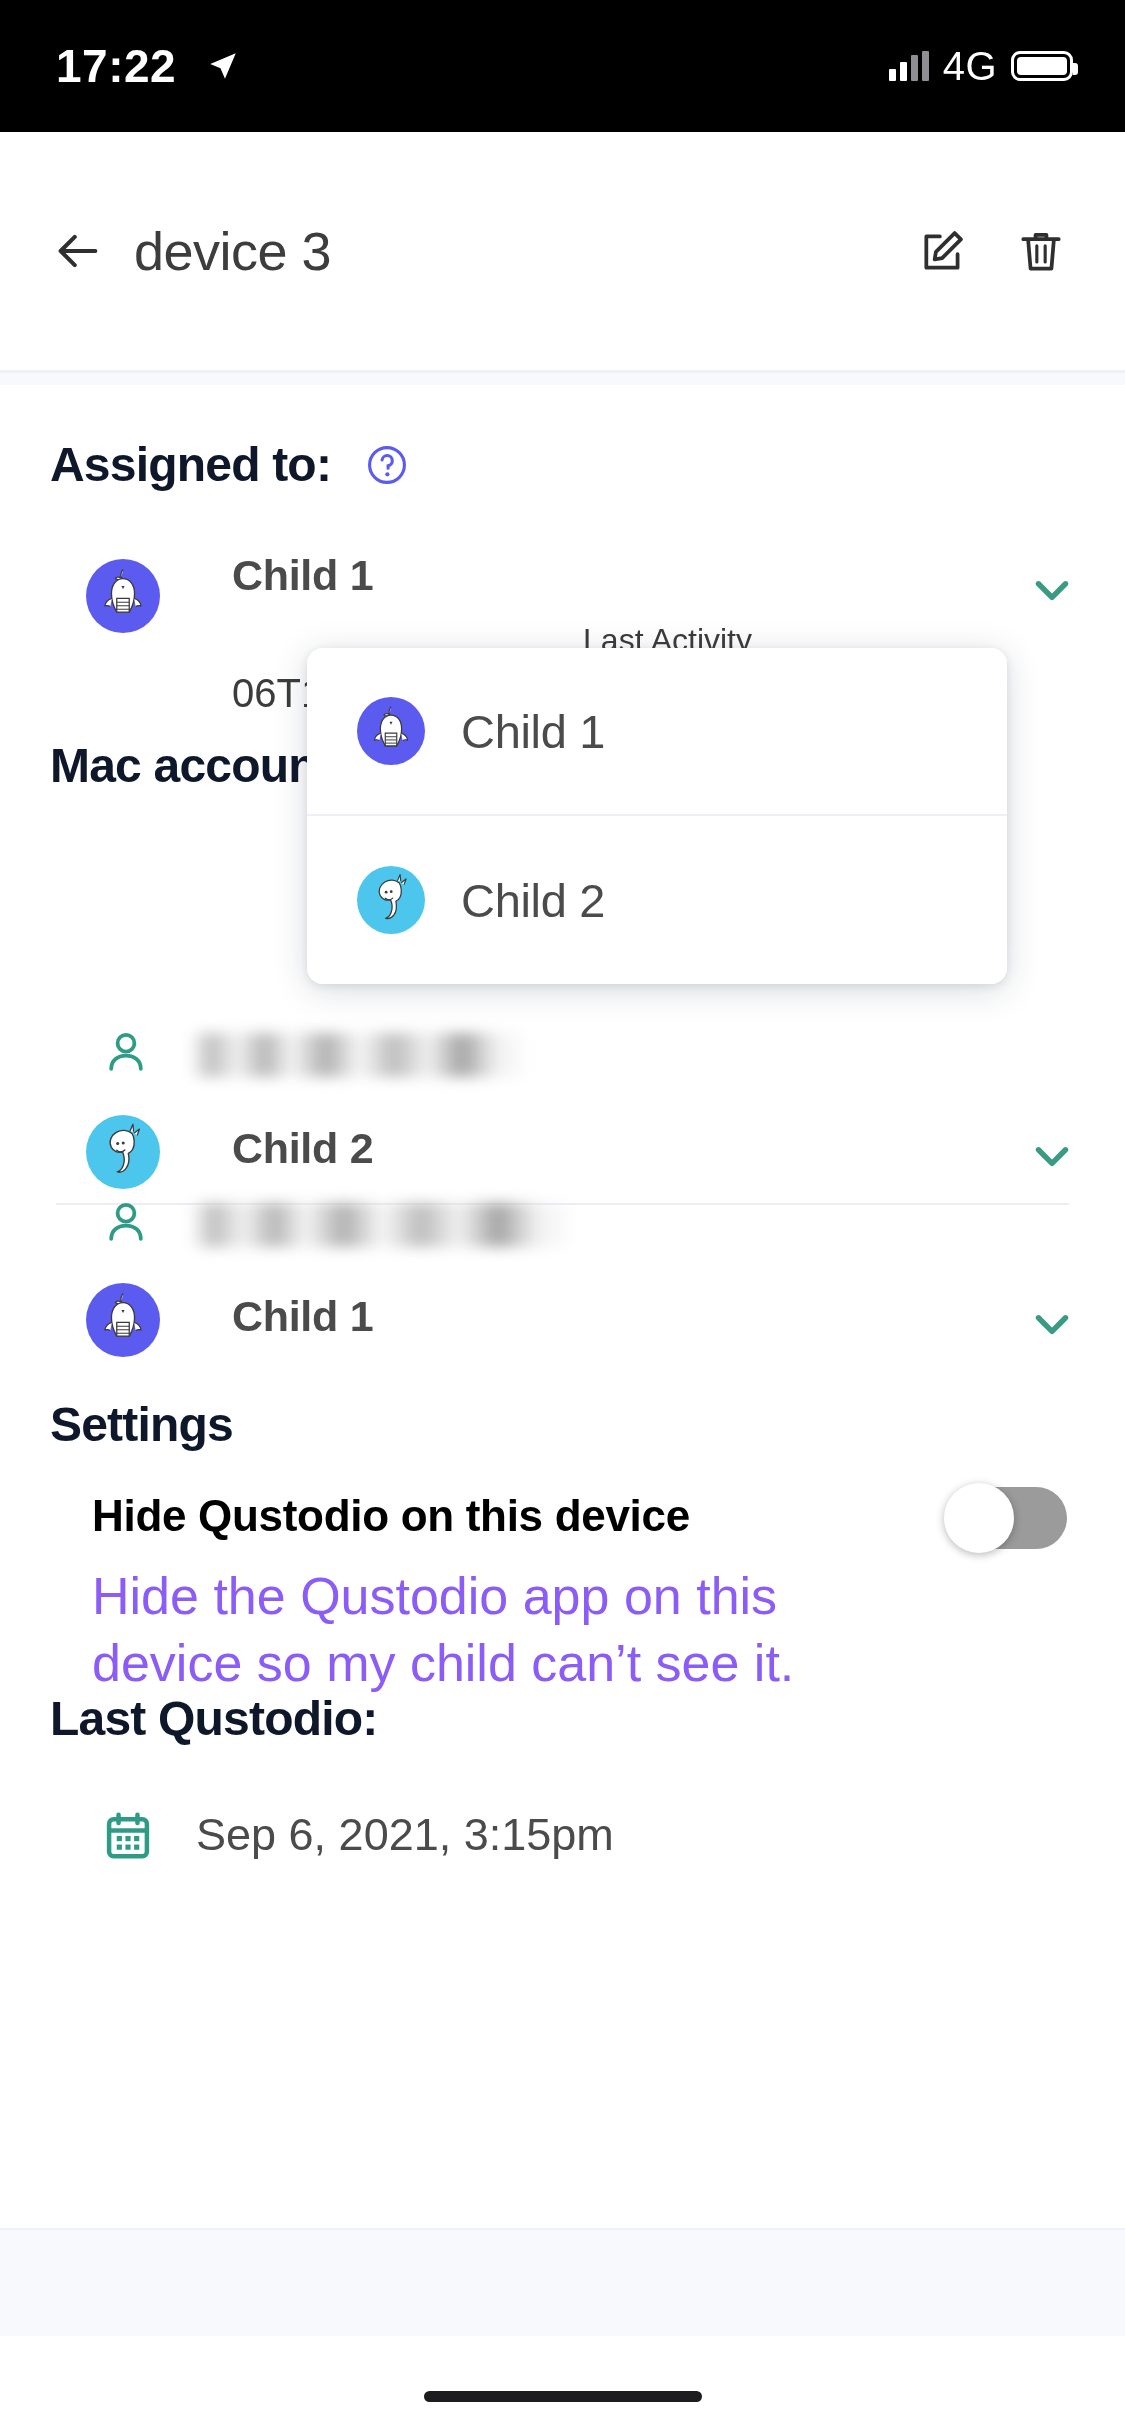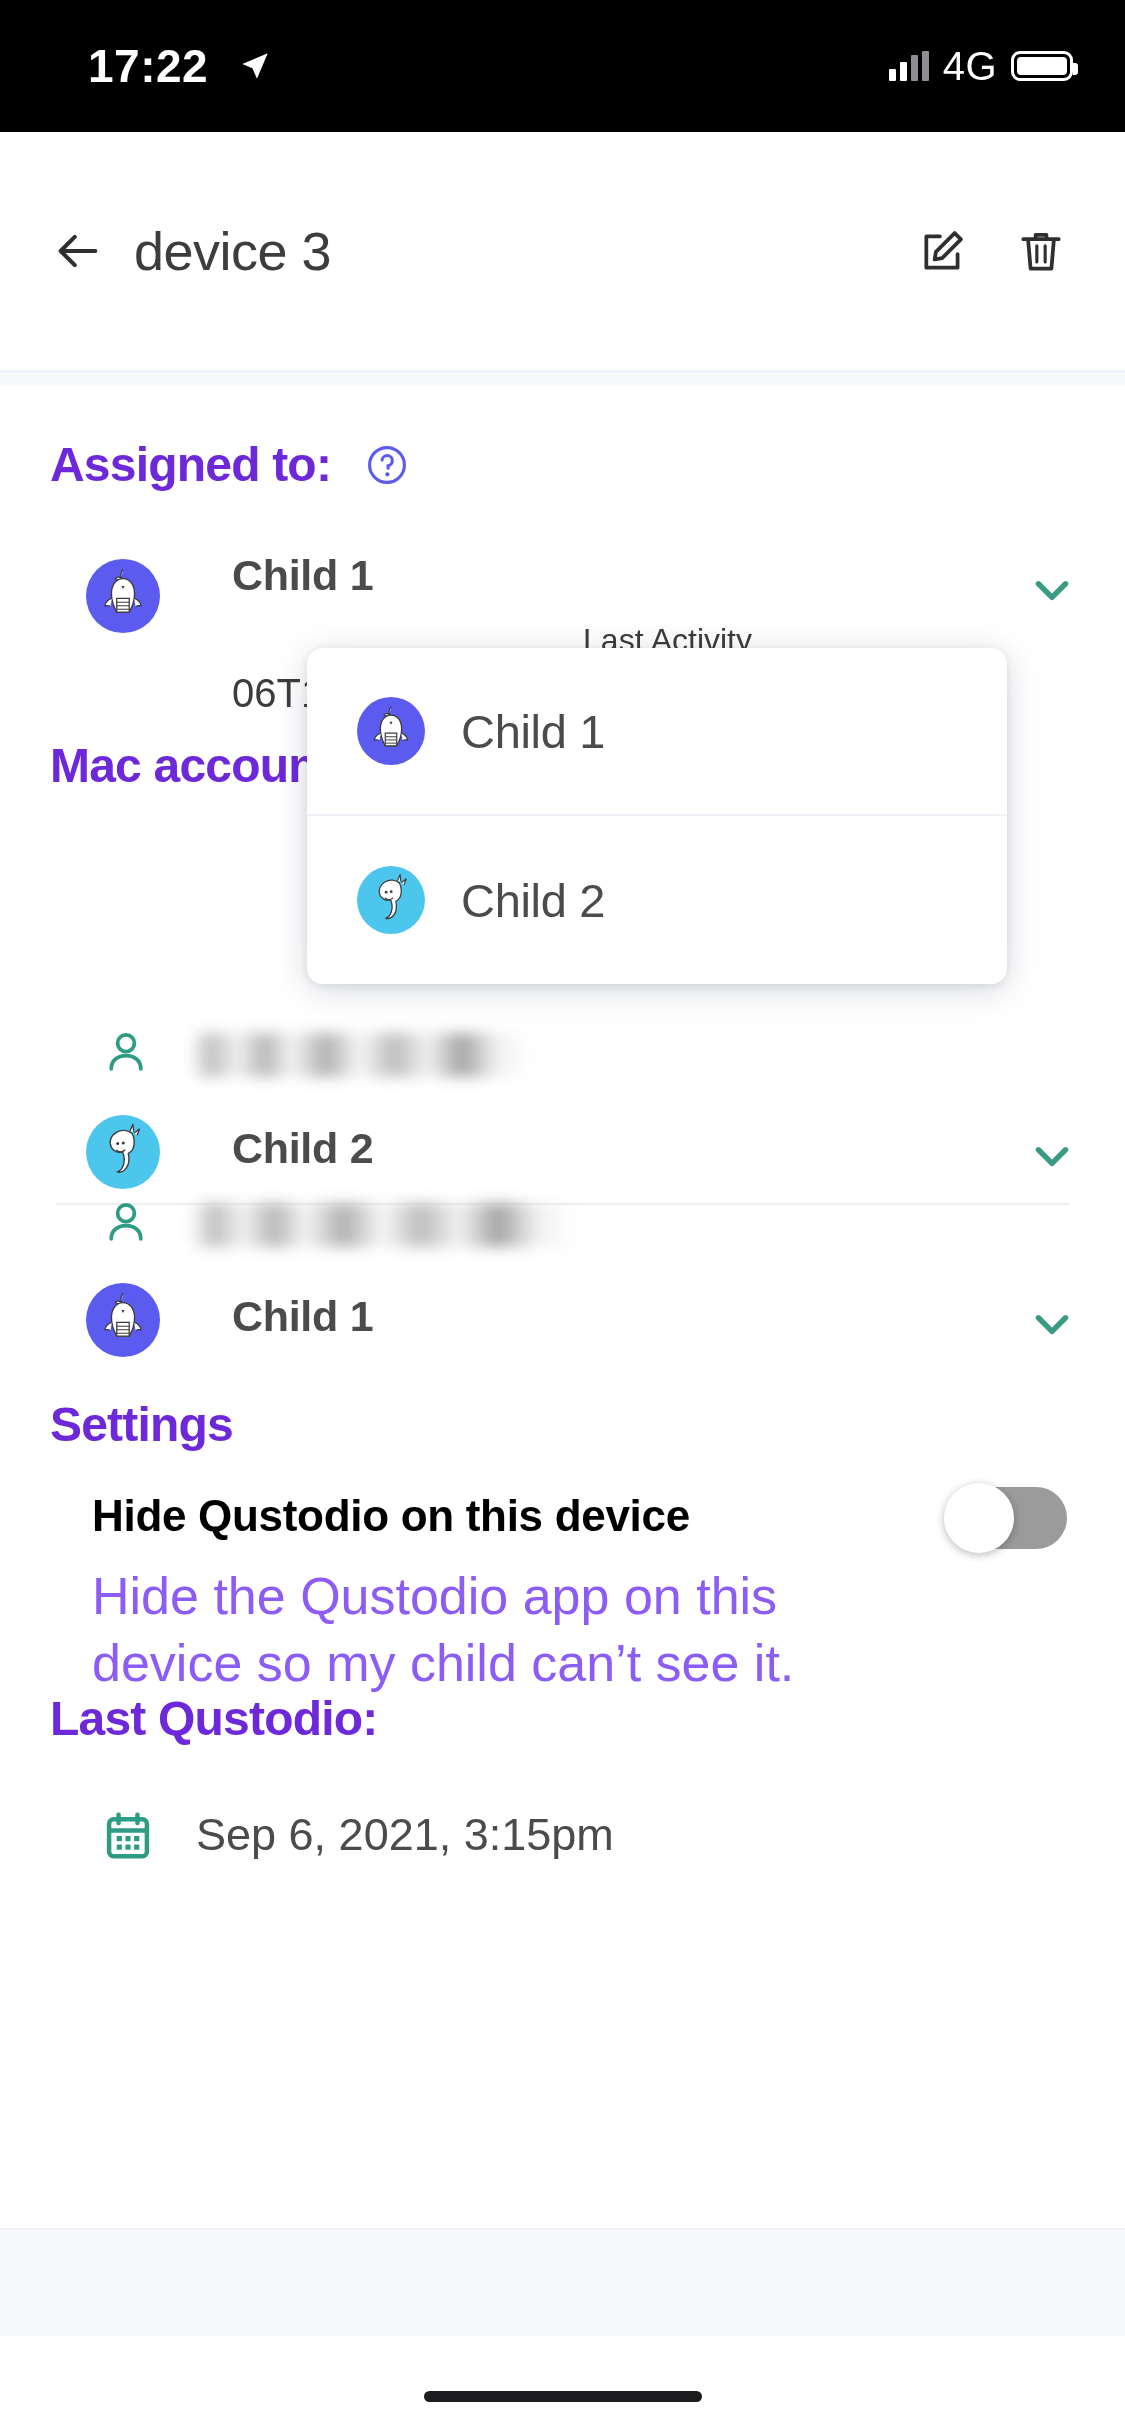--- a/index.html
+++ b/index.html
@@ -11,21 +11,21 @@
   }
   #screen { position:relative; width:1125px; height:2436px; background:#ffffff; }
 
   
   .statusbar{
     position:absolute; top:0; left:0; width:1125px; height:132px;
     background:#000000; color:#ffffff;
     display:flex; align-items:center; justify-content:space-between;
     padding:0 52px 0 56px;
   }
-  .sb-left{ display:flex; align-items:center; gap:30px;margin-left:32px; }
+  .sb-left{ display:flex; align-items:center; gap:30px; }
   .sb-time{ font-size:46px; font-weight:600; letter-spacing:0.5px; line-height:1; }
   .sb-right{ display:flex; align-items:center; gap:14px; }
   .sb-net{ font-size:40px; font-weight:500; letter-spacing:0.5px; }
   .bars{ display:flex; align-items:flex-end; gap:4px; height:30px; }
   .bars i{ display:block; width:7px; background:#ffffff; border-radius:1px; }
   .bars i:nth-child(1){ height:12px; }
   .bars i:nth-child(2){ height:19px; }
   .bars i:nth-child(3){ height:26px; background:#8e8e93; }
   .bars i:nth-child(4){ height:30px; background:#8e8e93; }
   .batt{ position:relative; width:62px; height:30px; border:3px solid #ffffff;
@@ -47,21 +47,21 @@
   .nav-ic{ width:56px; height:56px; display:flex; align-items:center; justify-content:center; }
 
   
   .content{
     position:absolute; top:370px; left:0; width:1125px; height:1966px;
     background:#ffffff; border-top:3px solid #eef1f7;
   }
   .band{ position:absolute; top:0; left:0; width:1125px; height:12px; background:#f7f9fc; }
 
   .sec-title{
-    font-size:48px; color:#6d28d9; font-weight:700; letter-spacing:-0.8px;
+    font-size:48px; color:#0f172a; font-weight:700; letter-spacing:-0.8px;
   }
   .assigned-head{
     position:absolute; top:64px; left:50px; display:flex; align-items:center; gap:34px;
   }
   .help-ic{ width:44px; height:44px; display:flex; align-items:center; justify-content:center; }
 
   
   .avatar{ position:relative; width:74px; height:74px; border-radius:50%;
            display:flex; align-items:center; justify-content:center; overflow:hidden; }
   .avatar.blue{ background:#5b5bf0; }

